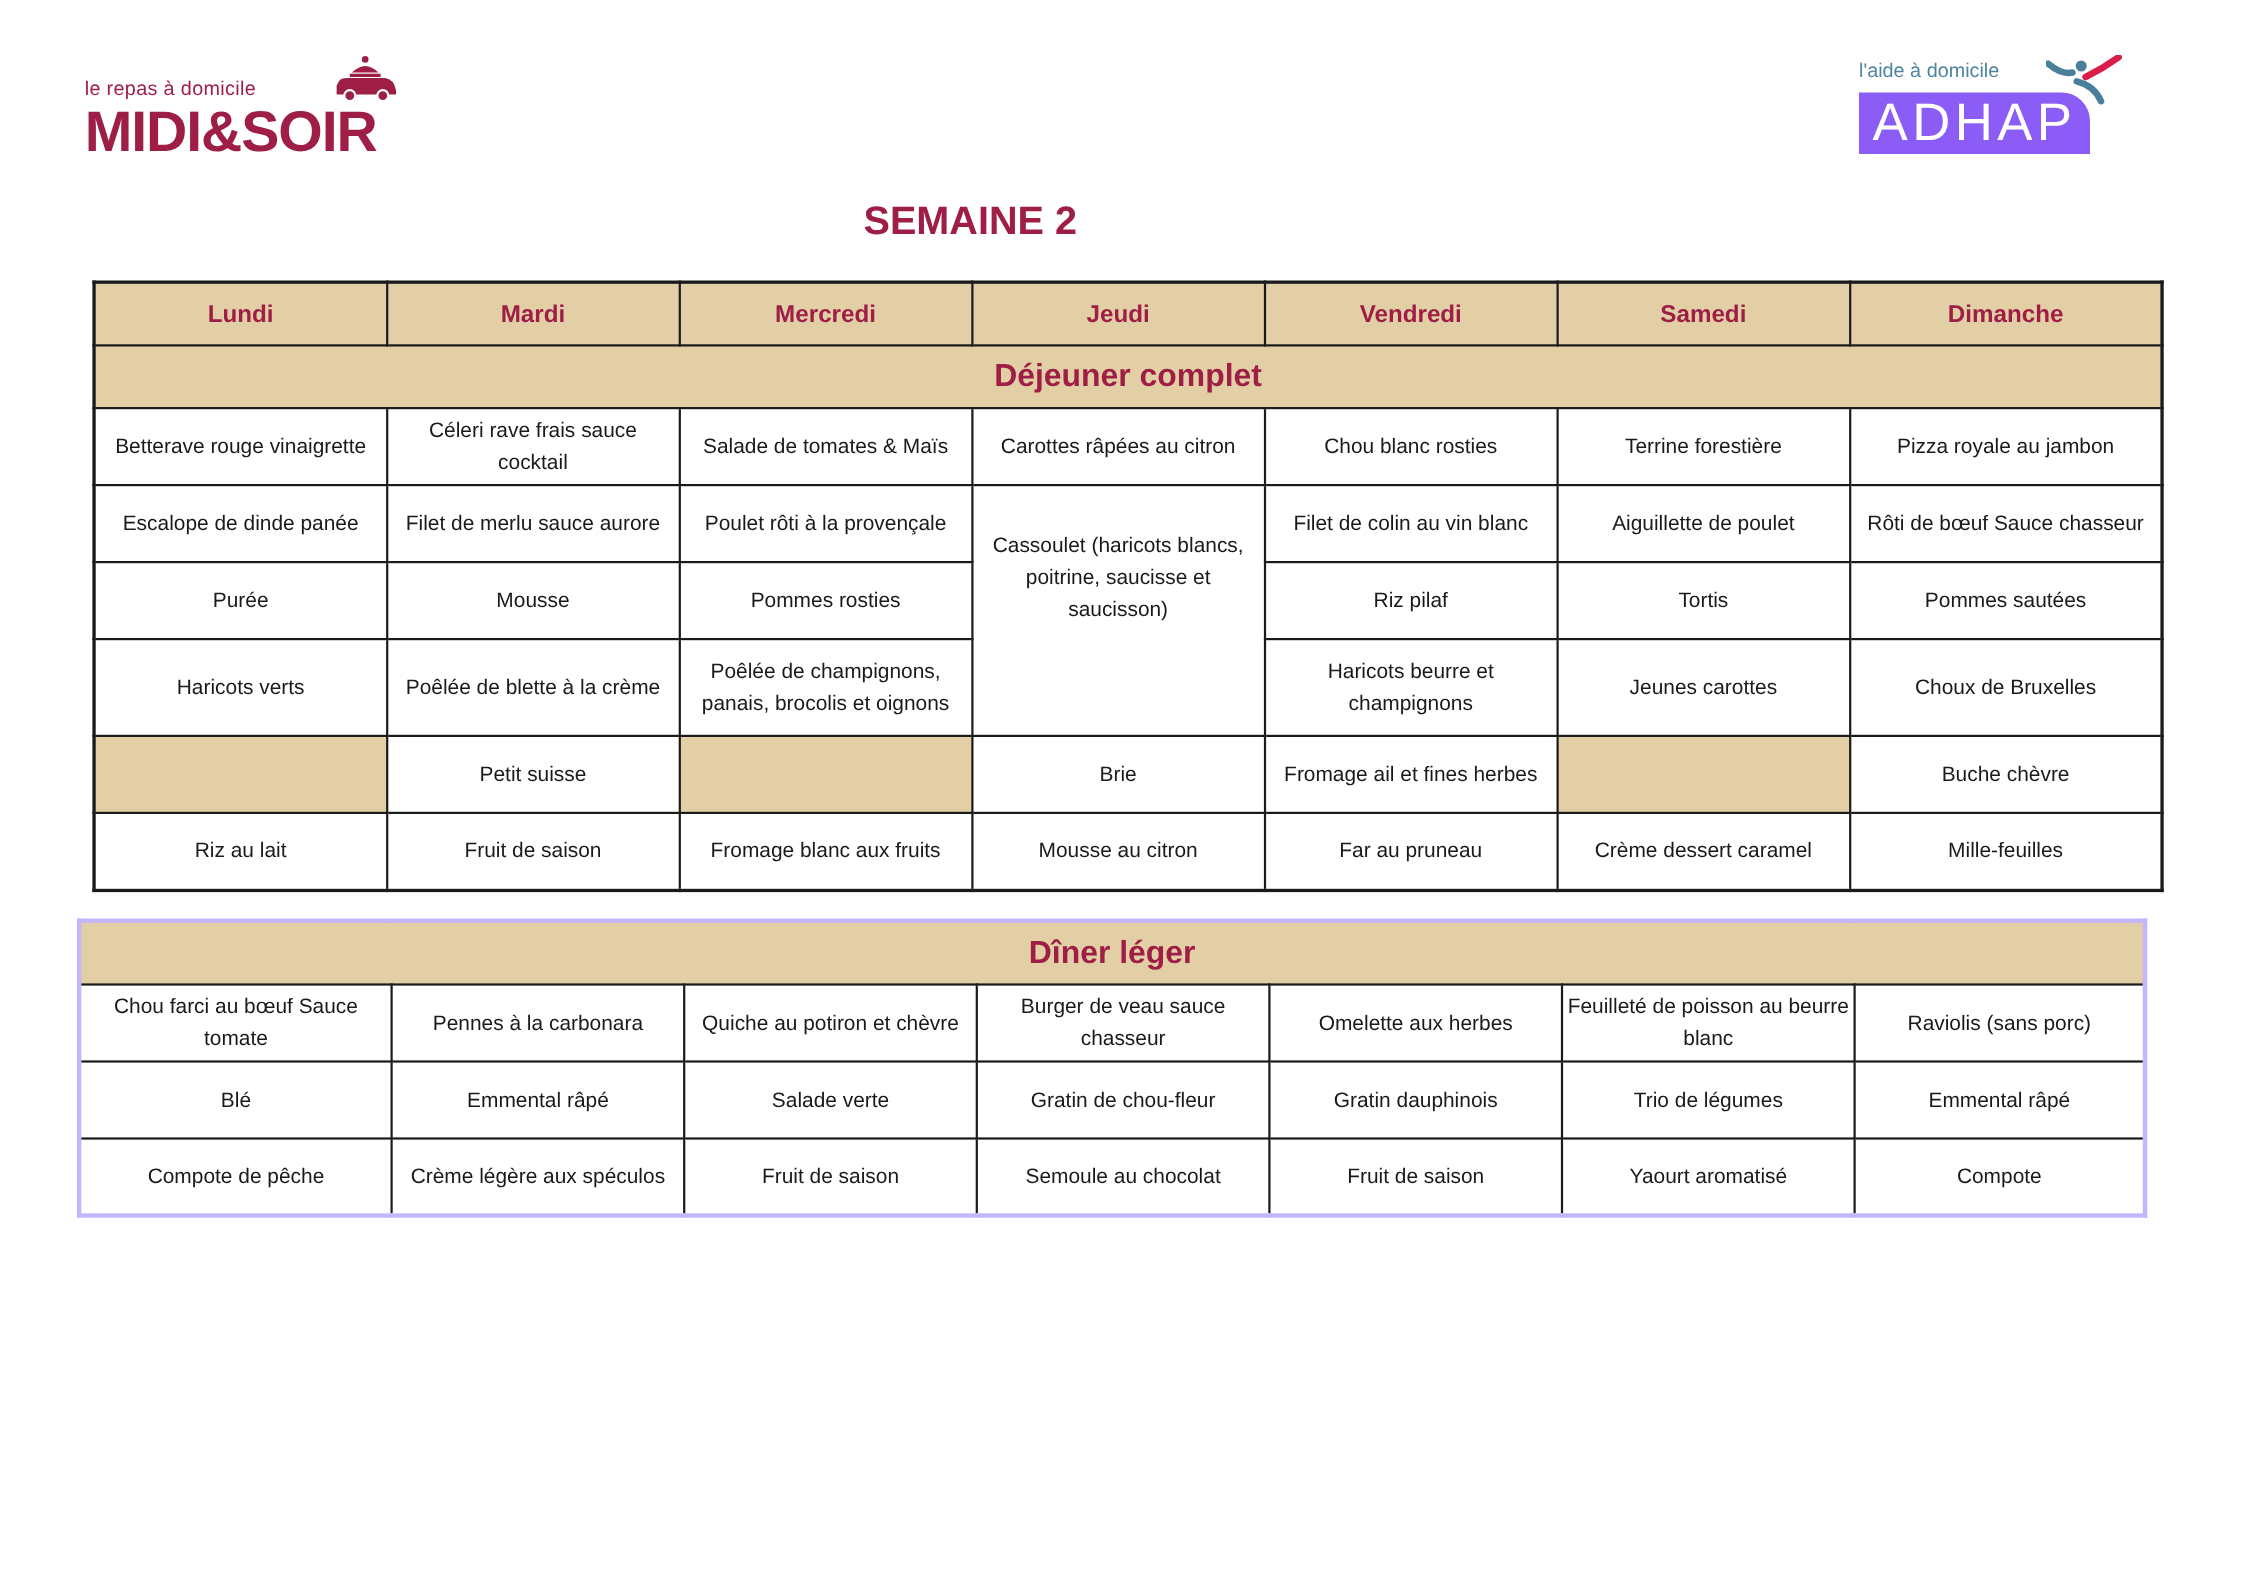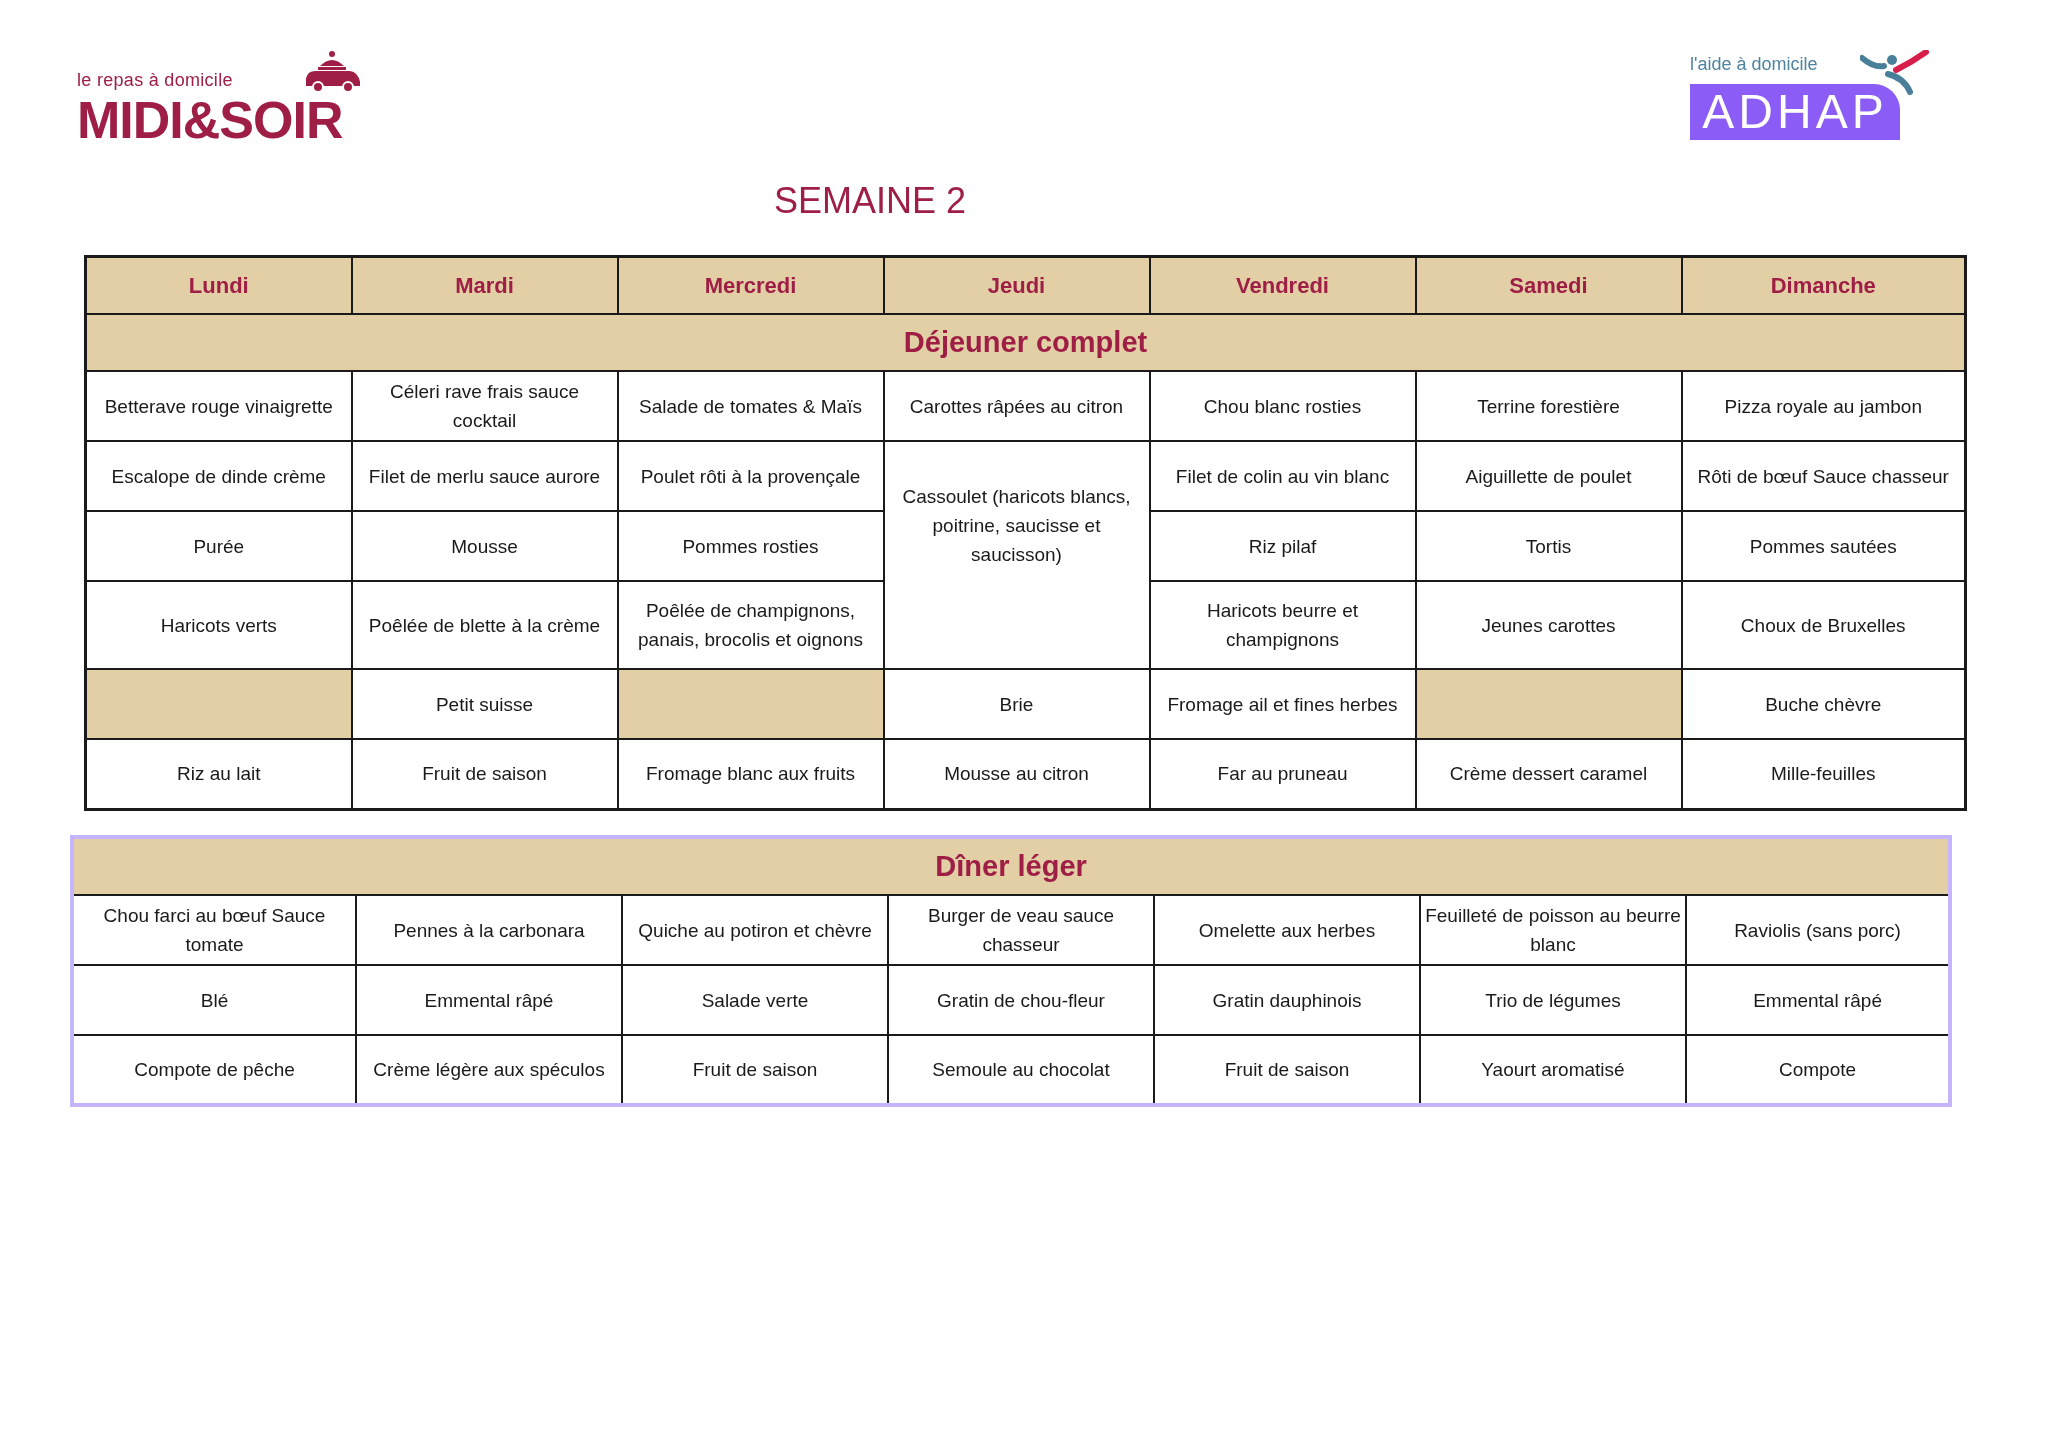--- a/index.html
+++ b/index.html
@@ -5,21 +5,21 @@
   html, body { margin:0; padding:0; background:#ffffff; }
   body { width:2048px; height:1449px; position:relative; font-family:"Liberation Sans", sans-serif; color:#1a1a1a; overflow:hidden; }
   .logo-left { position:absolute; left:77px; top:50px; width:300px; height:100px; }
   .logo-left .tag { position:absolute; left:0; top:20px; font-size:18px; color:#9e1e45; letter-spacing:0.3px; }
   .logo-left .brand { position:absolute; left:0; top:40px; font-size:52px; font-weight:bold; color:#9e1e45; letter-spacing:-1px; }
   .logo-left .car { position:absolute; left:225px; top:0px; width:60px; height:42px; }
   .logo-right { position:absolute; left:1690px; top:50px; width:250px; height:100px; }
   .logo-right .tag { position:absolute; left:0; top:4px; font-size:18px; color:#4e84a0; }
   .logo-right .box { position:absolute; left:0; top:34px; width:210px; height:56px; background:#8b5cf6; border-top-right-radius:26px; color:#ffffff; font-size:48px; letter-spacing:4px; text-align:center; line-height:56px; }
   .logo-right .figure { position:absolute; left:170px; top:0px; width:70px; height:60px; }
-  .title { position:absolute; left:0; width:1740px; top:180px; text-align:center; font-size:36px; font-weight:normal; color:#9e1e45; }
+  .title { position:absolute; left:0; width:1740px; top:180px; text-align:center; font-size:36px; font-weight:bold; color:#9e1e45;padding-left:12px; }
   table { border-collapse:collapse; table-layout:fixed; position:absolute; }
   td, th { border:2px solid #1a1a1a; text-align:center; vertical-align:middle; font-size:19px; line-height:29px; padding:0 4px; }
   th { background:#e3cfa6; color:#9e1e45; font-size:22px; font-weight:bold; height:55px; }
   .section td.sec { background:#e3cfa6; color:#9e1e45; font-size:29px; font-weight:bold; height:55px;margin-top:21px; }
   .empty { background:#e3cfa6; }
   #lunch { left:84px; top:255px; width:1880px; border:3px solid #1a1a1a; }
   #dinner { left:70px; top:835px; width:1878px; border:4px solid #c4b5fd; }
   #lunch tr.r { height:70px; }
   #lunch tr.r4 { height:88px; }
   #dinner tr.r { height:70px; }
@@ -79,21 +79,21 @@
   <tr class="r">
     <td>Betterave rouge vinaigrette</td>
     <td>Céleri rave frais sauce cocktail</td>
     <td>Salade de tomates &amp; Maïs</td>
     <td>Carottes râpées au citron</td>
     <td>Chou blanc rosties</td>
     <td>Terrine forestière</td>
     <td>Pizza royale au jambon</td>
   </tr>
   <tr class="r">
-    <td>Escalope de dinde crème</td>
+    <td>Escalope de dinde panée</td>
     <td>Filet de merlu sauce aurore</td>
     <td>Poulet rôti à la provençale</td>
     <td rowspan="3" style="vertical-align:middle;padding-bottom:60px;">Cassoulet (haricots blancs, poitrine, saucisse et saucisson)</td>
     <td>Filet de colin au vin blanc</td>
     <td>Aiguillette de poulet</td>
     <td>Rôti de bœuf Sauce chasseur</td>
   </tr>
   <tr class="r">
     <td>Purée</td>
     <td>Mousse</td>

